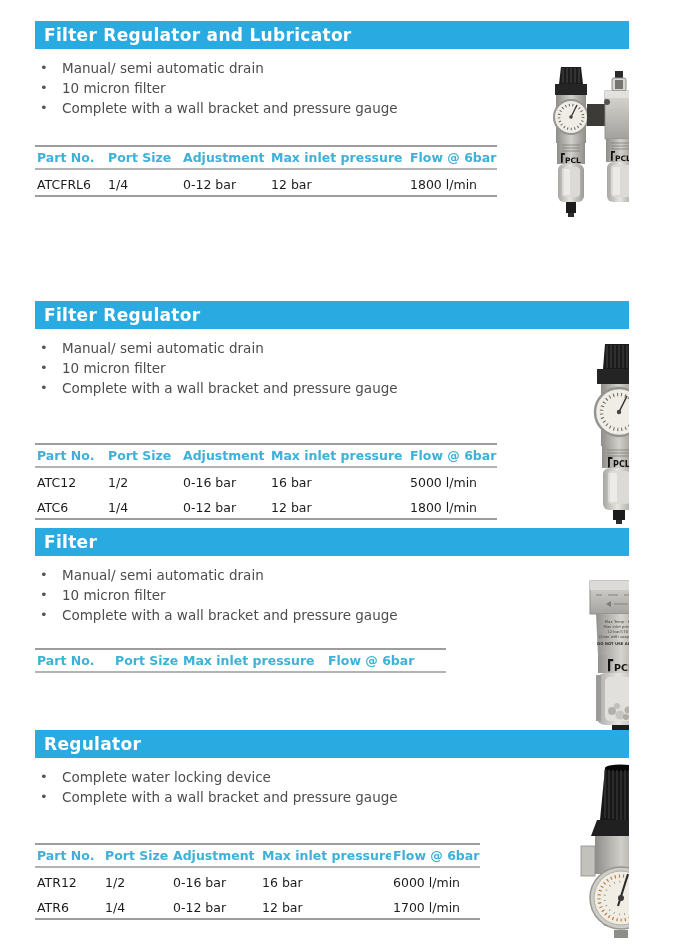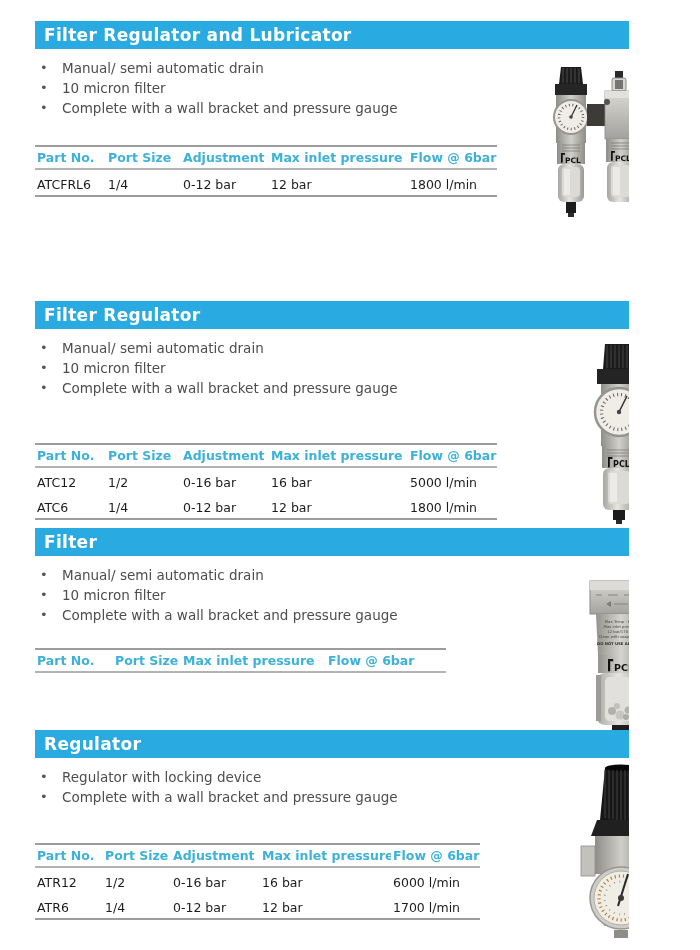--- a/index.html
+++ b/index.html
@@ -301,21 +301,21 @@
         </g>
       </svg>
     </div>
   </section>
 
   <section class="sec" style="top:730px;height:220px;">
     <div class="bar">
       <span>Regulator</span>
     </div>
     <ul class="bullets">
-      <li><span class="dot">•</span><span>Regulator with locking device</span></li>
+      <li><span class="dot">•</span><span>Complete water locking device</span></li>
       <li><span class="dot">•</span><span>Complete with a wall bracket and pressure gauge</span></li>
     </ul>
     <table class="spec t5b" style="top:113px;">
       <colgroup>
           <col style="width:68px">
           <col style="width:68px">
           <col style="width:89px">
           <col style="width:131px">
           <col style="width:89px">
         </colgroup>

